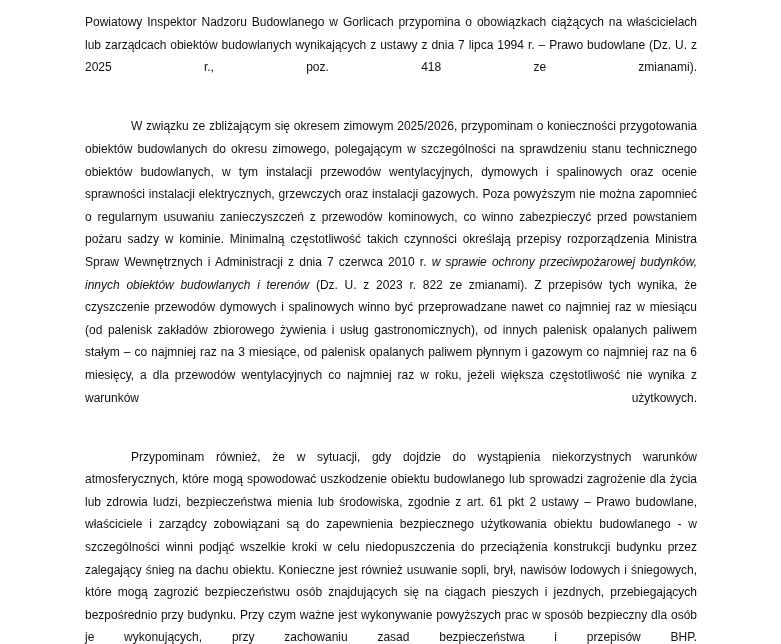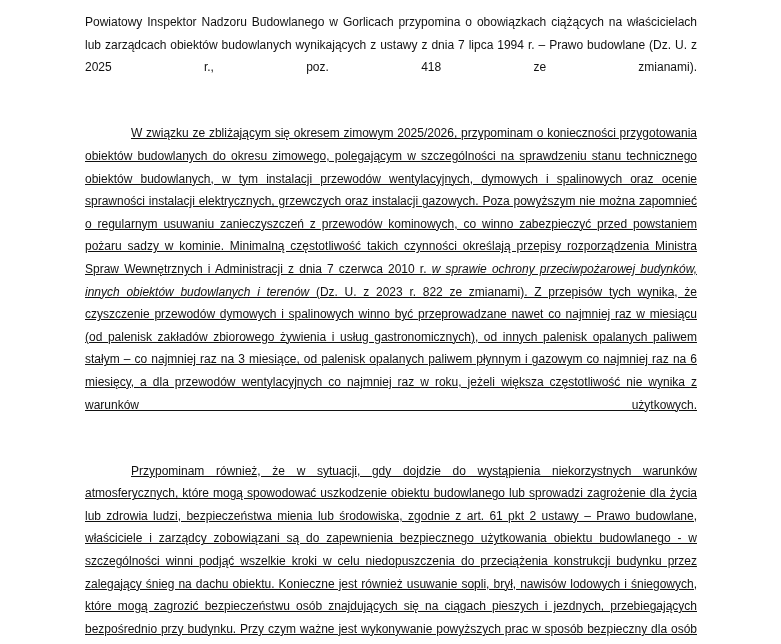--- a/index.html
+++ b/index.html
@@ -38,22 +38,21 @@
     font-size: 12px;
     line-height: 22.6px;
     text-align: justify;
     text-justify: inter-word;
     color: #111111;
     hyphens: none;
     word-spacing: 0px;
   }
 
   p.para + p.para {
-    margin-top: 21px;
-    text-decoration: underline;
+    margin-top: 14px;
   }
 
   p.indent {
     text-indent: 46px;
   }
 
   
   p.para::after {
     content: "";
     display: inline-block;

